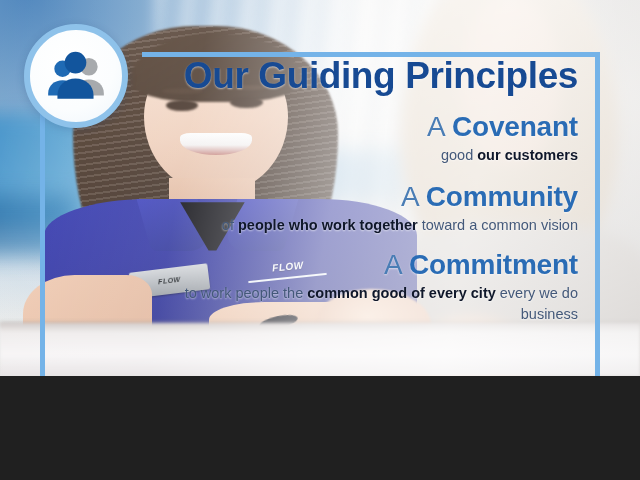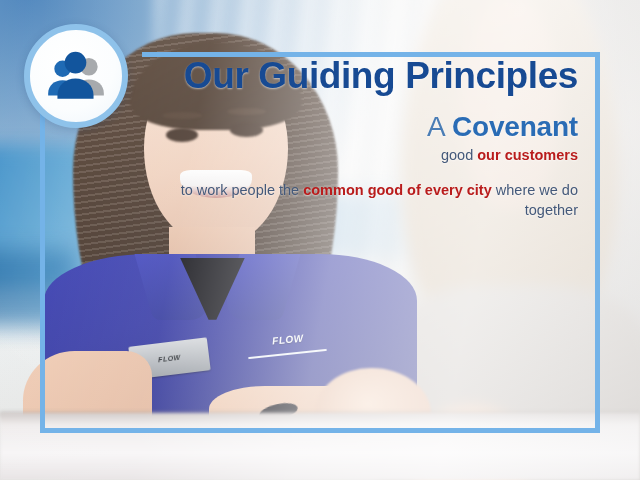--- a/index.html
+++ b/index.html
@@ -3,21 +3,21 @@
 <meta charset="utf-8">
 <style>
   html, body {
     margin: 0;
     padding: 0;
     background: #202020;
   }
   #stage {
     position: relative;
     width: 640px;
-    height: 480px;
+    height: 376px;
     overflow: hidden;
     font-family: "Liberation Sans", sans-serif;
     background: #e9eef3;
   }
 
   
   .photo-layer { position: absolute; inset: 0; overflow: hidden; }
 
   
   .bg-base {
@@ -251,21 +251,21 @@
     font-size: 28px; line-height: 1.18; margin: 0;
     text-shadow: 0 1px 2px rgba(255,255,255,.55);
   }
   .p-article { color: #4a7db5; font-weight: 400; }
   .p-word    { color: #2a6cb5; font-weight: 700; letter-spacing: -0.2px; }
   .p-sub {
     font-size: 14.5px; line-height: 1.42; color: #44597a;
     margin: 2px 0 0 0; font-weight: 400;
     text-shadow: 0 1px 2px rgba(255,255,255,.6);
   }
-  .p-sub b { font-weight: 700; color: #b91c1c; }
+  .p-sub b { font-weight: 700; color: #0f172a; }
   .gap-1 { margin-bottom: 14px; }
   .gap-2 { margin-bottom: 13px; }
 </style>
 </head>
 <body>
 
 <div id="stage">
 
   <div class="photo-layer">
     <div class="bg-base"></div>
@@ -340,19 +340,24 @@
 
   <div class="copy">
 
     <h1 class="headline">Our Guiding Principles</h1>
 
     <div class="principle gap-1">
       <p class="p-head"><span class="p-article">A </span><span class="p-word">Covenant</span></p>
       <p class="p-sub"><span>good </span><b>our customers</b></p>
     </div>
 
+    <div class="principle gap-2">
+      <p class="p-head"><span class="p-article">A </span><span class="p-word">Community</span></p>
+      <p class="p-sub"><span>of </span><b>people who work together</b><span> toward a common vision</span></p>
+    </div>
 
     <div class="principle">
-      <p class="p-sub"><span>to work people the </span><b>common good of every city</b><span> where we do together</span></p>
+      <p class="p-head"><span class="p-article">A </span><span class="p-word">Commitment</span></p>
+      <p class="p-sub"><span>to work people the </span><b>common good of every city</b><span> every we do business</span></p>
     </div>
 
   </div>
 </div>
 
 </body></html>

